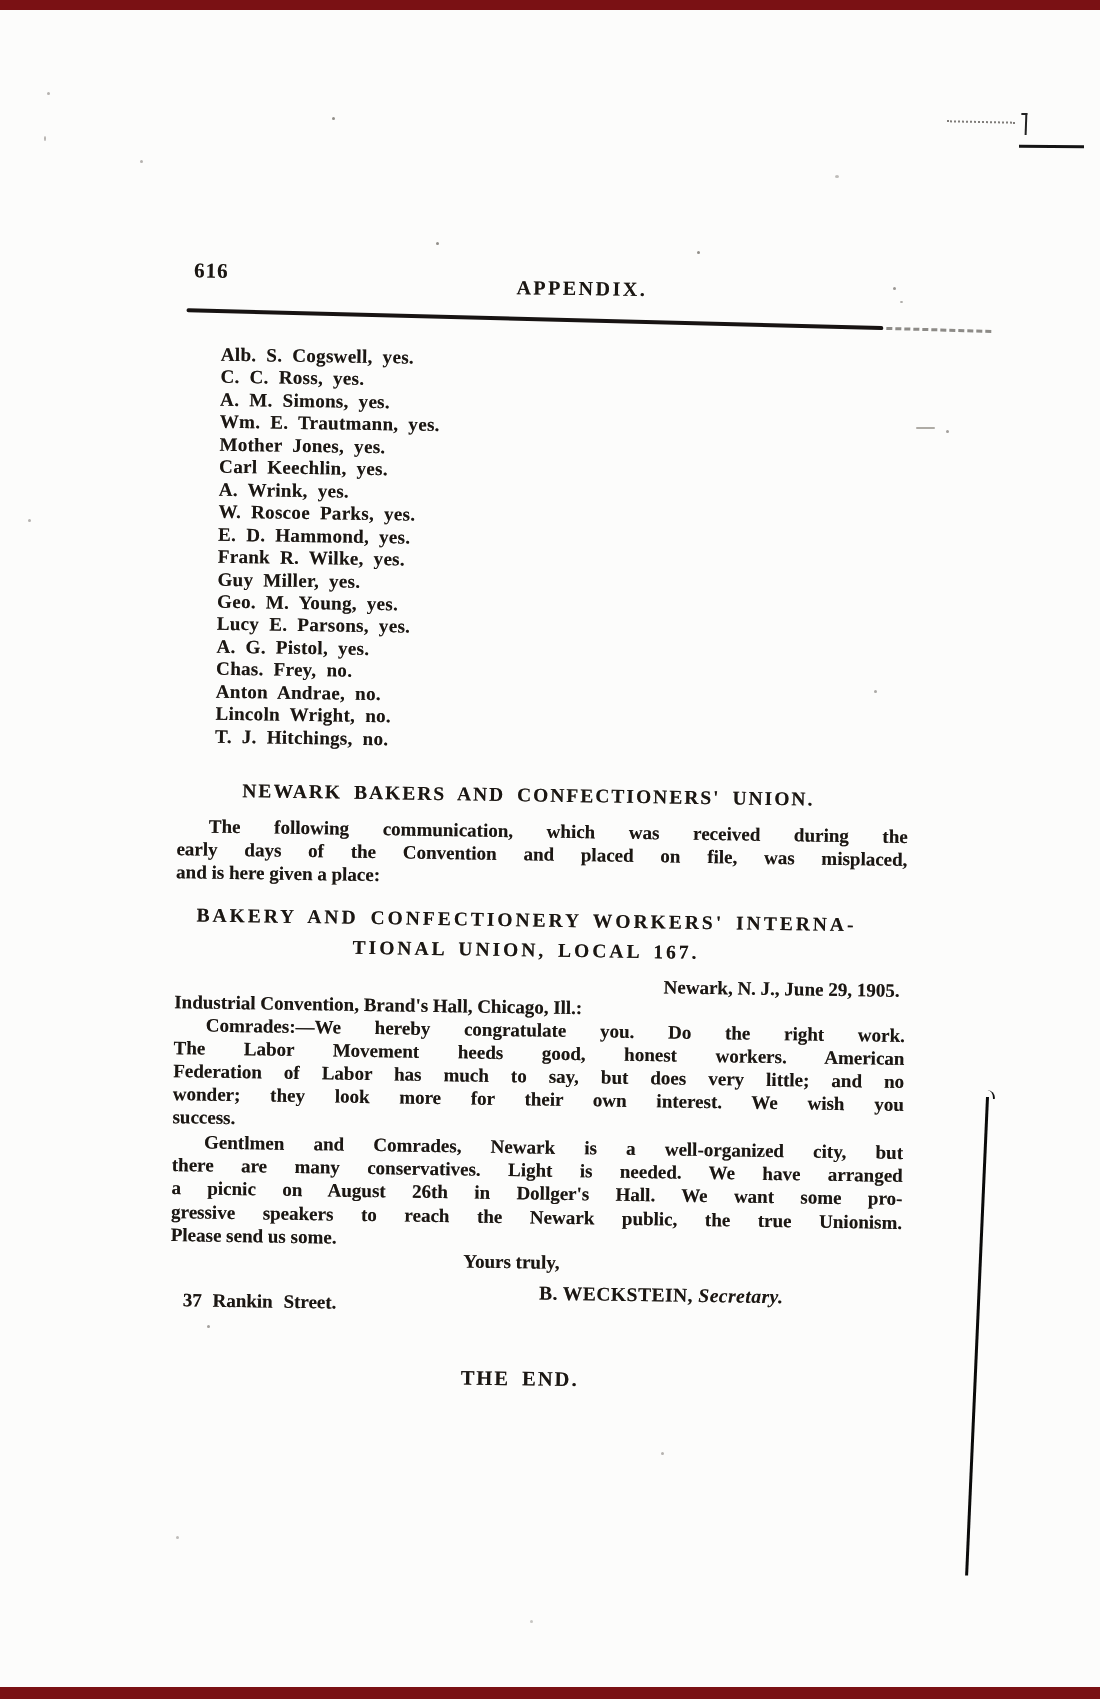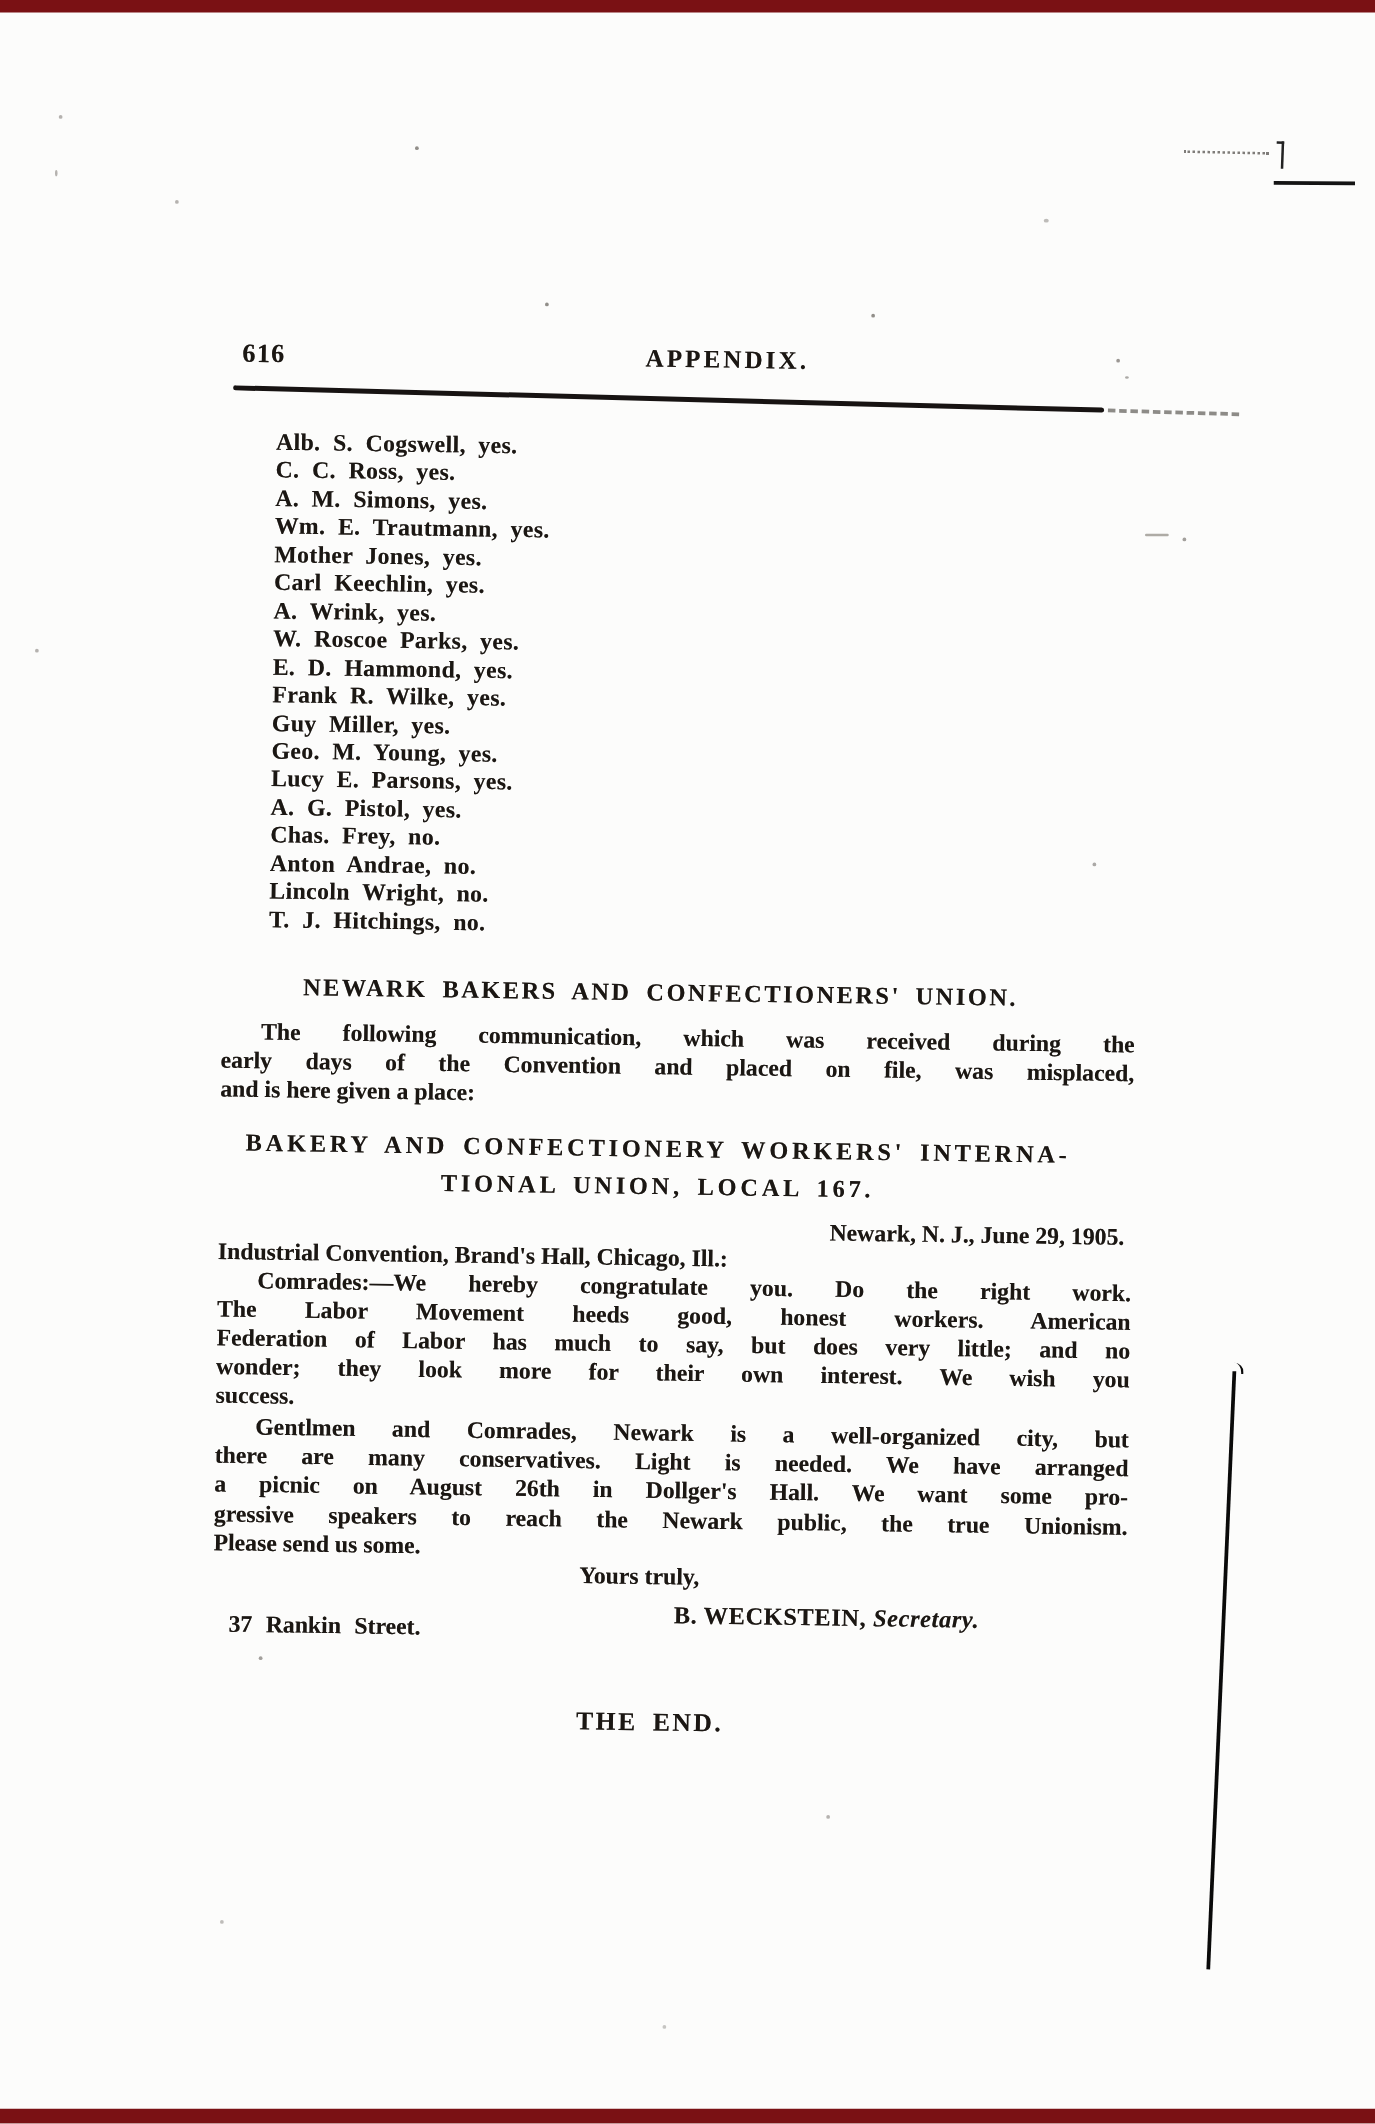--- a/index.html
+++ b/index.html
@@ -22,21 +22,21 @@
   .bar.bottom{top:1687px;height:12px;}
 
   .scan{
     position:absolute;left:150px;top:258px;width:772px;height:1180px;
     transform:rotate(0.85deg);transform-origin:20px 20px;
     font-weight:700;
     text-shadow:0 0 .5px rgba(25,18,12,.5);
   }
   .abs{position:absolute;}
 
-  .page-num{left:44px;top:12px;font-size:21px;letter-spacing:1px;}
+  .page-num{left:44px;top:0;font-size:21px;letter-spacing:1px;}
   .head-title{left:0;right:0;top:13px;text-align:center;padding-left:92px;
     font-size:20px;letter-spacing:2.5px;word-spacing:6px;}
   .rule-main{left:37px;top:50px;width:697px;height:4px;background:#171312;
     transform:rotate(0.62deg);transform-origin:left center;border-radius:2px;}
   .rule-ext{left:737px;top:59px;width:105px;height:0;
     border-top:3px dashed rgba(30,25,20,.5);transform:rotate(0.8deg);}
 
   .names{left:72px;top:85px;list-style:none;font-size:19px;line-height:22.45px;
     word-spacing:5px;letter-spacing:.3px;}
 

